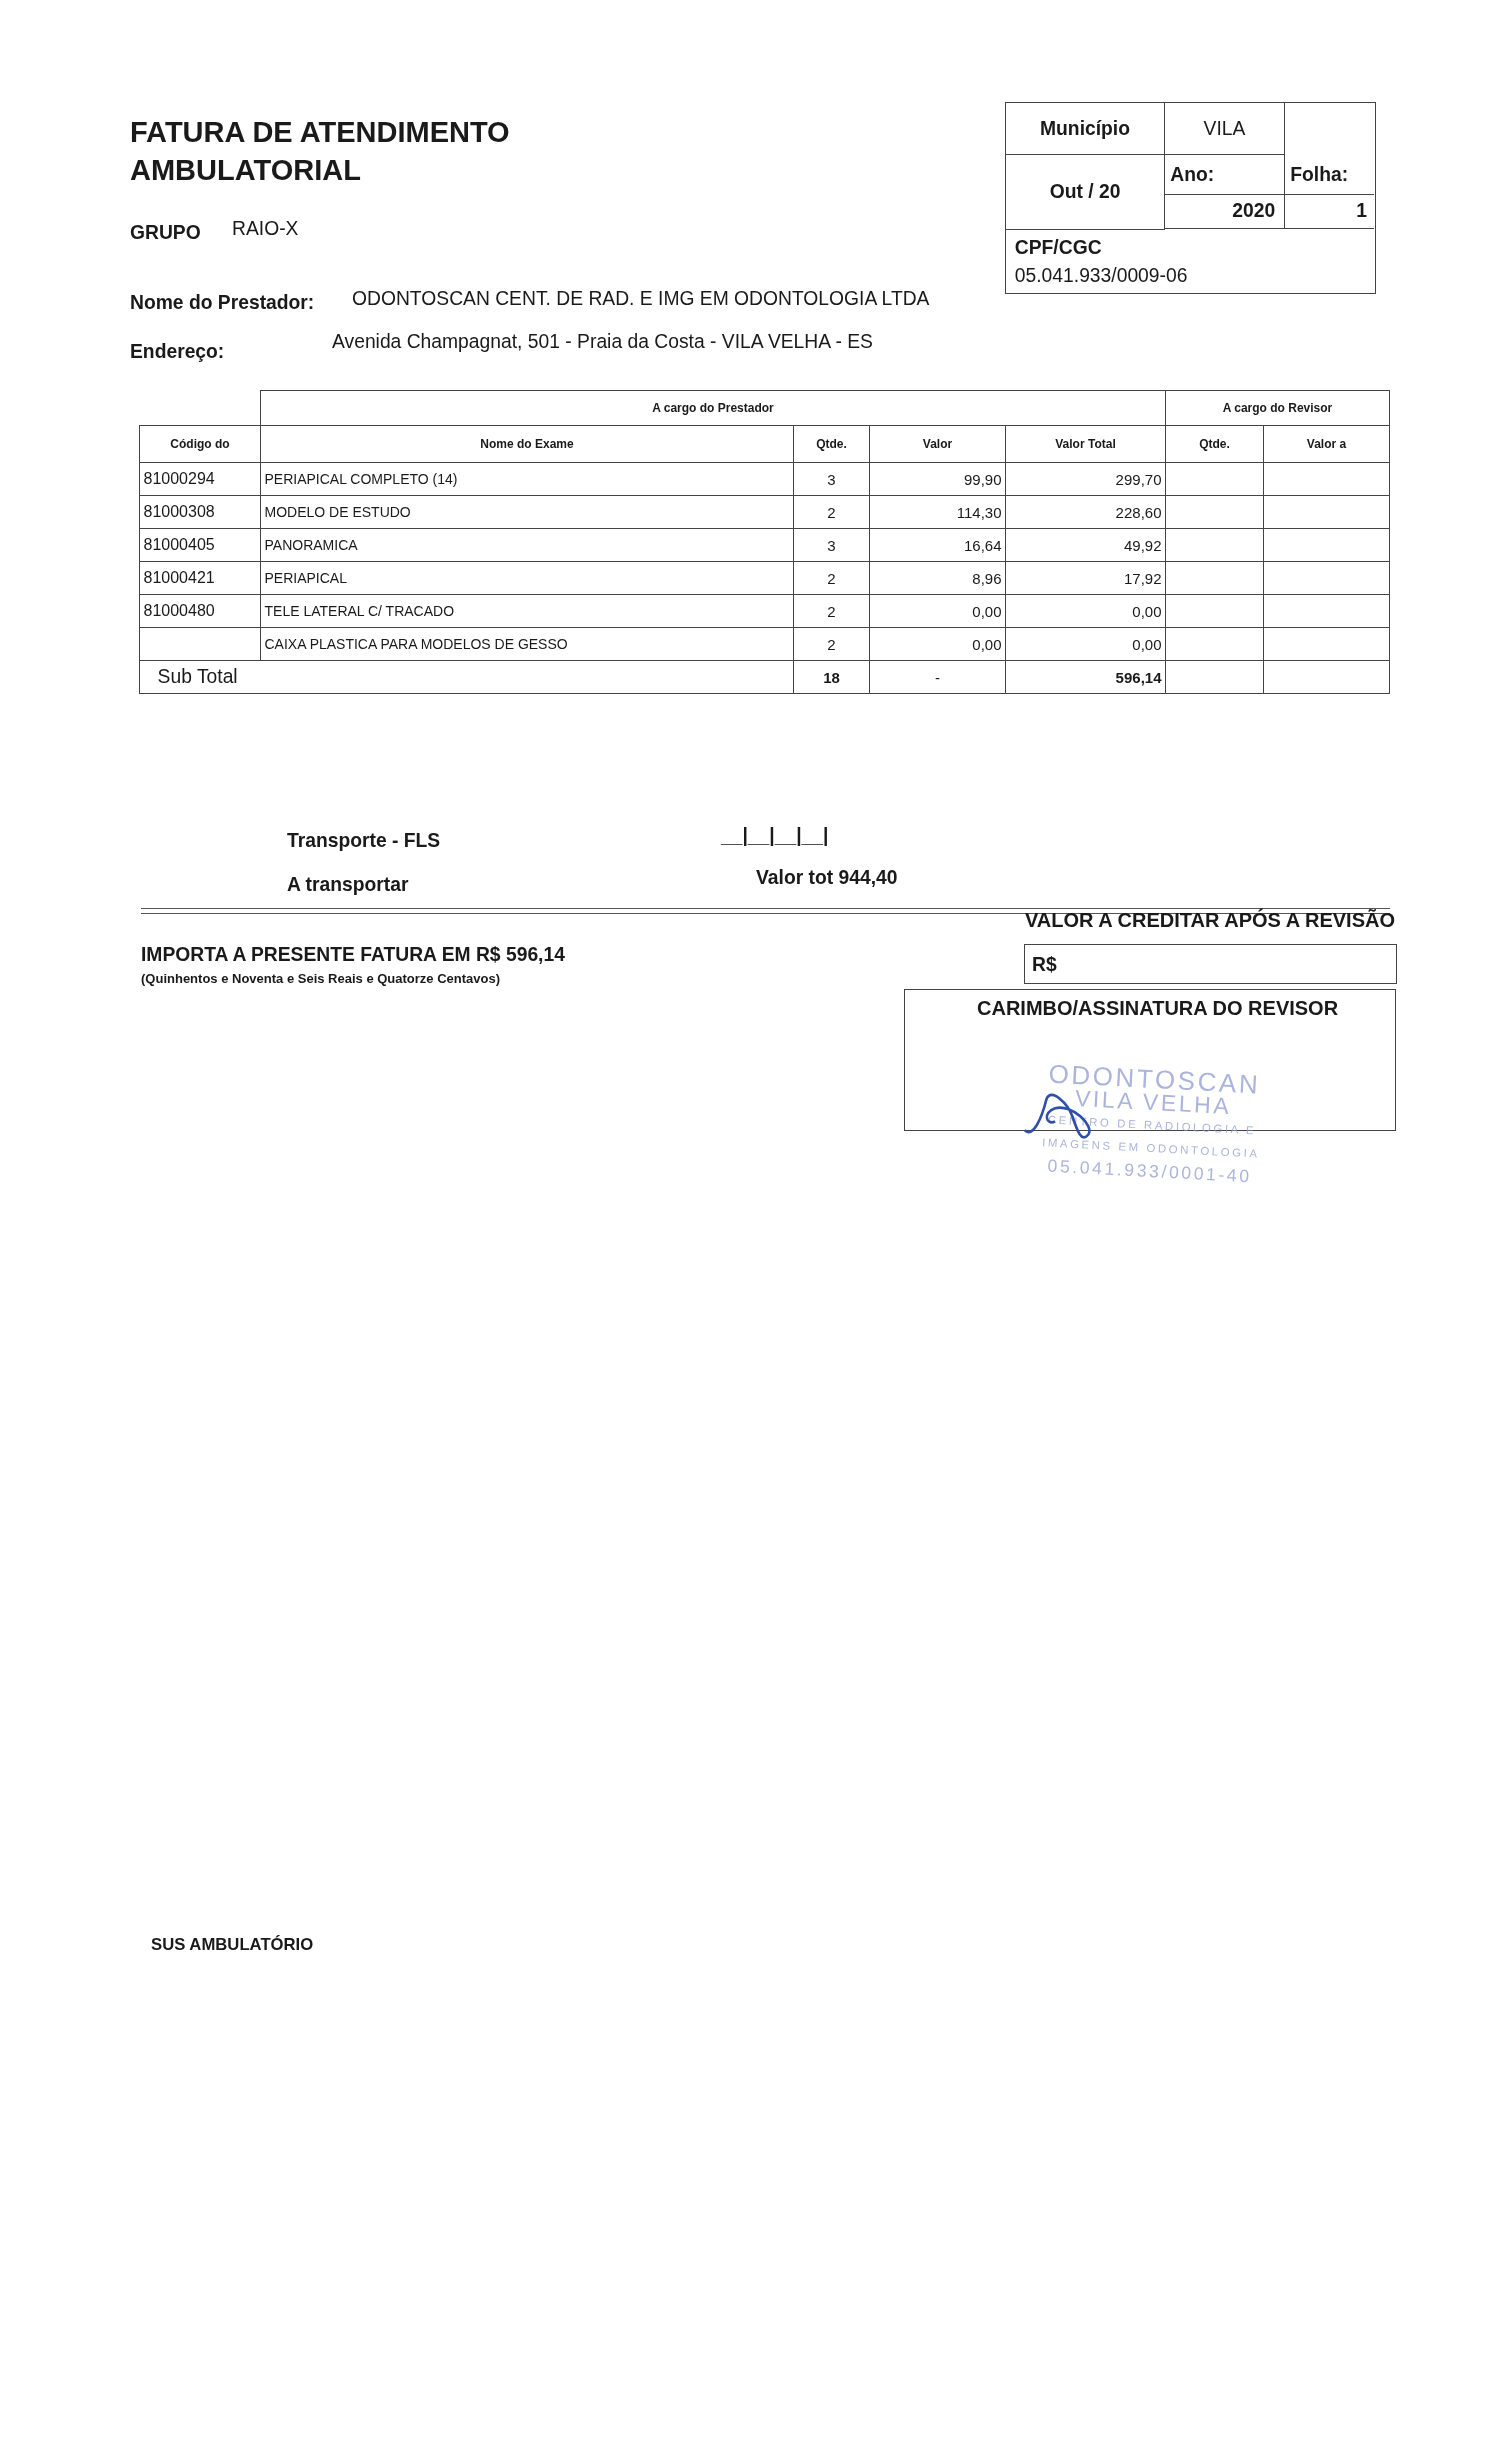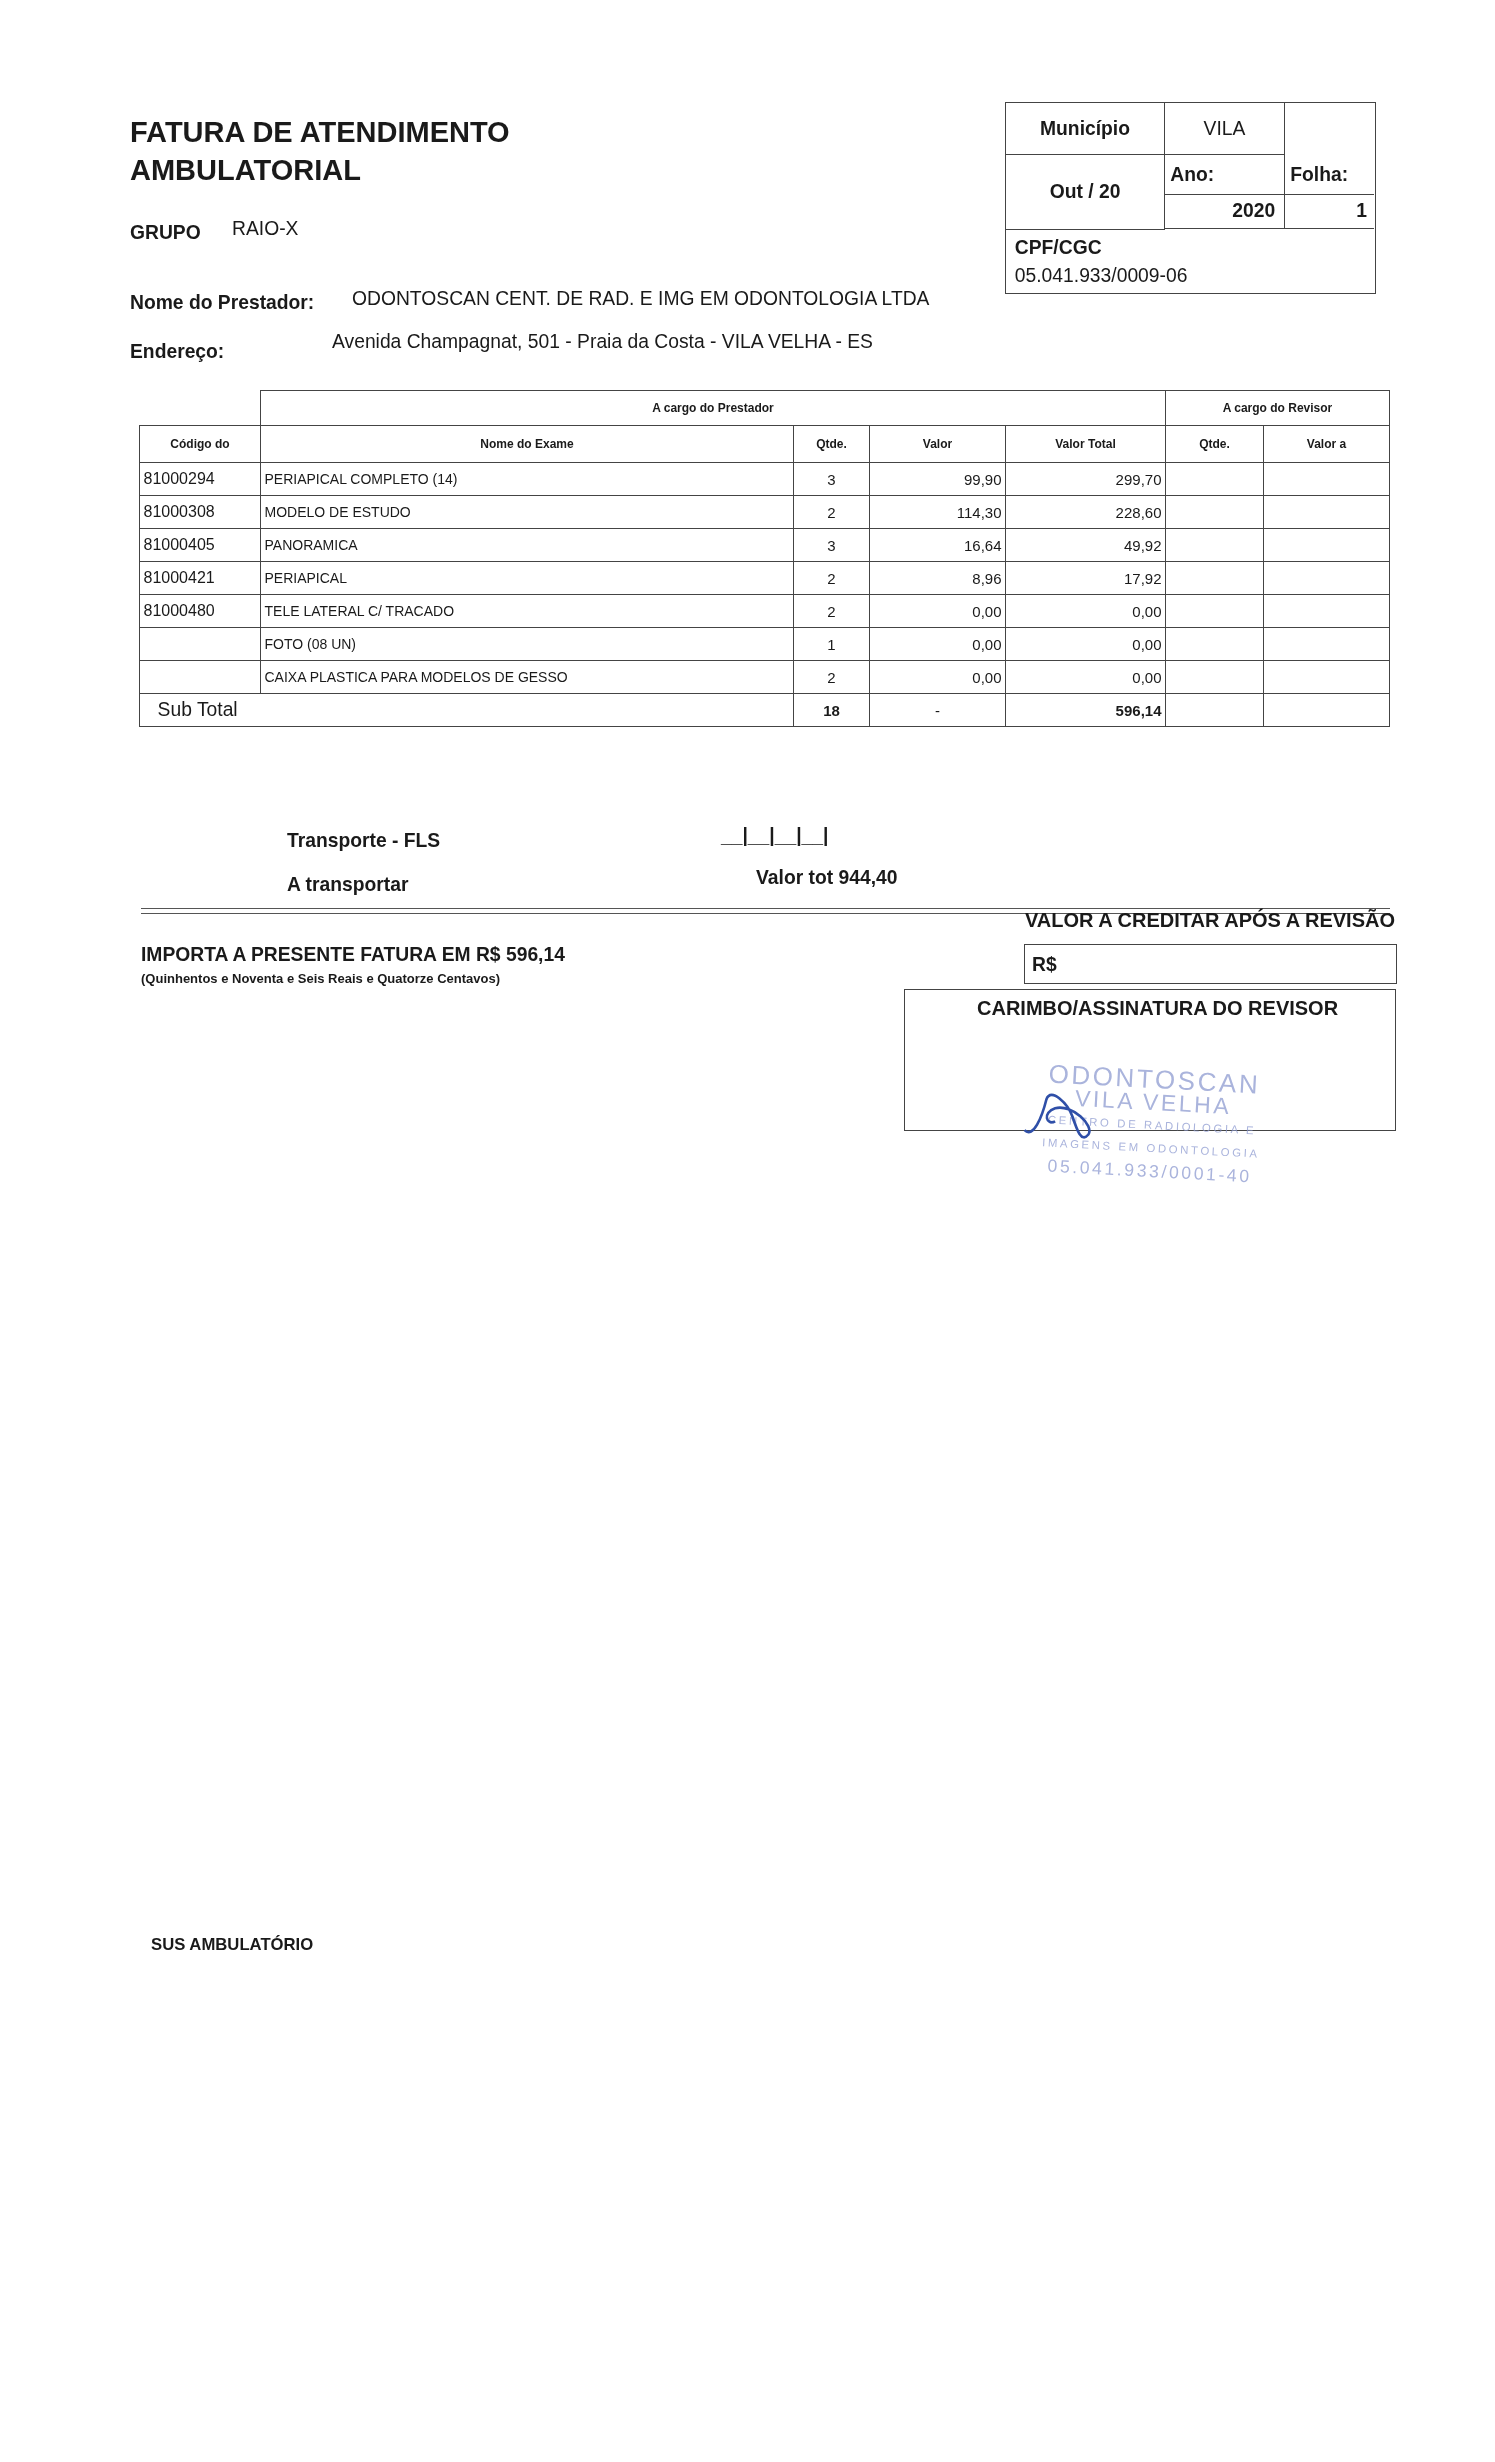--- a/index.html
+++ b/index.html
@@ -119,29 +119,20 @@
         <td class="code">81000480</td>
         <td class="exam">TELE LATERAL C/ TRACADO</td>
         <td class="ctr">2</td>
         <td class="num">0,00</td>
         <td class="num">0,00</td>
         <td></td>
         <td></td>
       </tr>
       <tr style="height: 33px;">
         <td class="code"></td>
-        <td class="exam">FOTO (08 UN)</td>
-        <td class="ctr">1</td>
-        <td class="num">0,00</td>
-        <td class="num">0,00</td>
-        <td></td>
-        <td></td>
-      </tr>
-      <tr style="height: 33px;">
-        <td class="code"></td>
         <td class="exam">CAIXA PLASTICA PARA MODELOS DE GESSO</td>
         <td class="ctr">2</td>
         <td class="num">0,00</td>
         <td class="num">0,00</td>
         <td></td>
         <td></td>
       </tr>
     </tbody>
   <tbody>
       <tr style="height:33px;">

